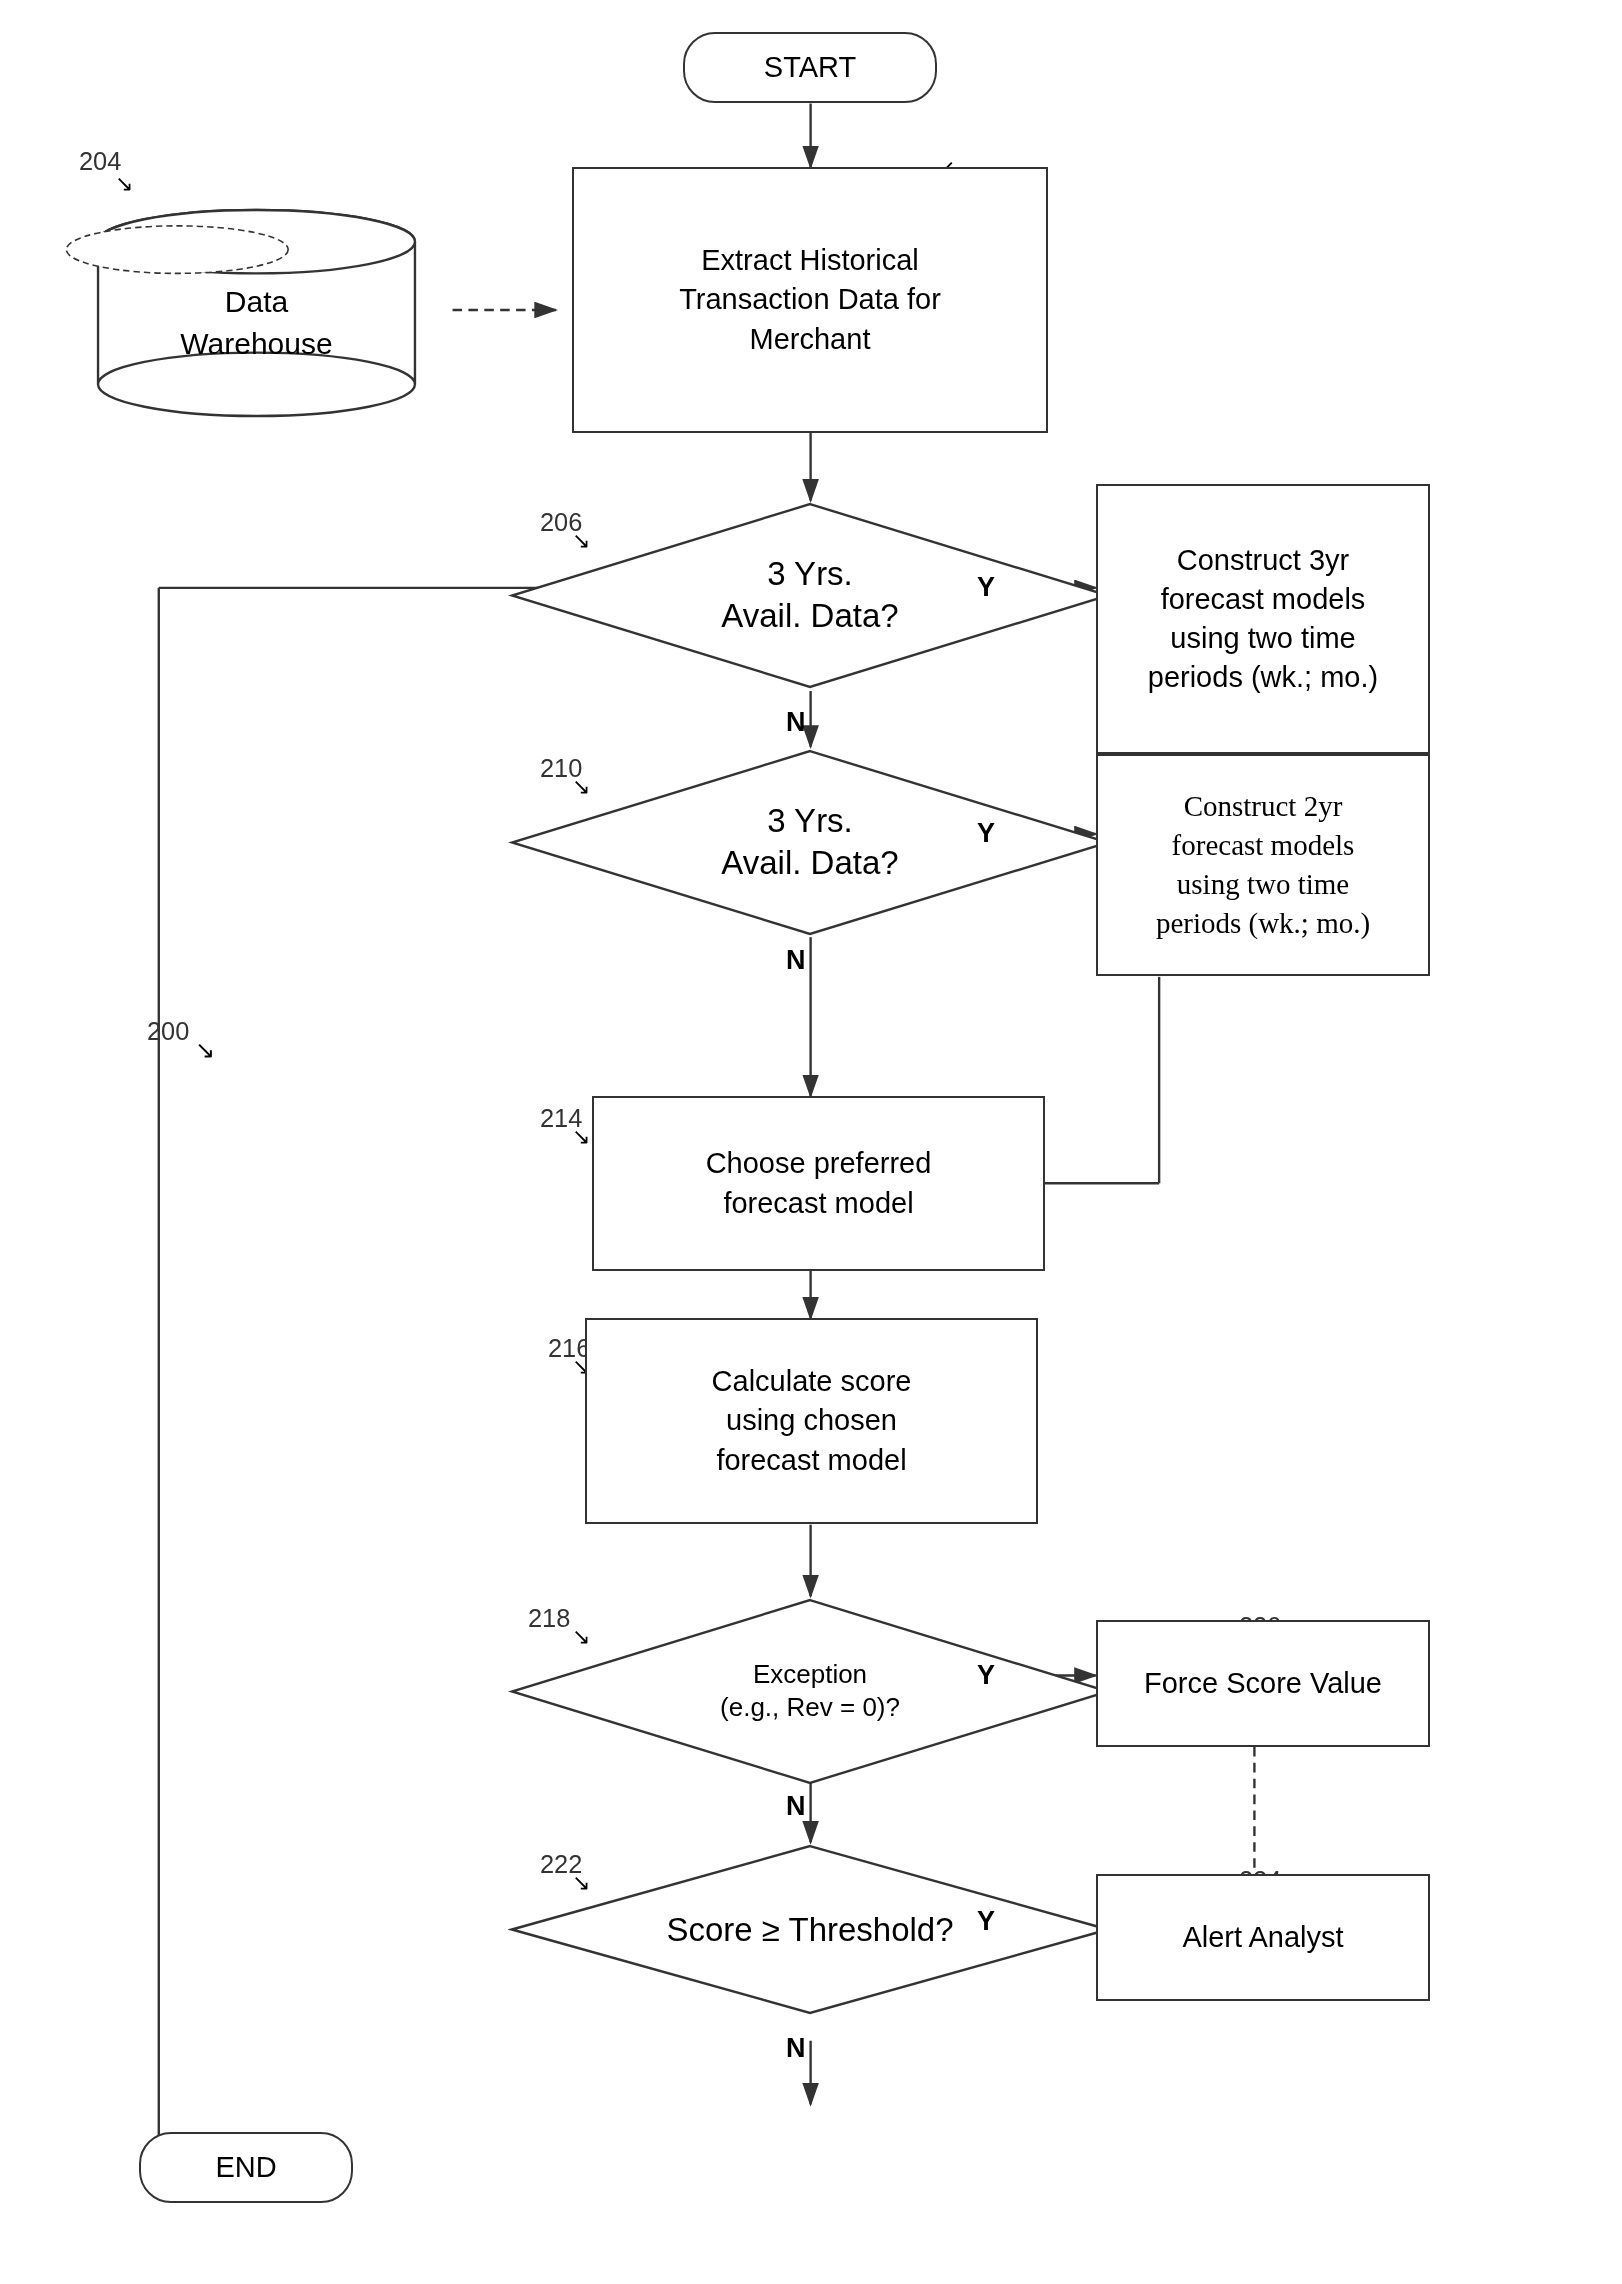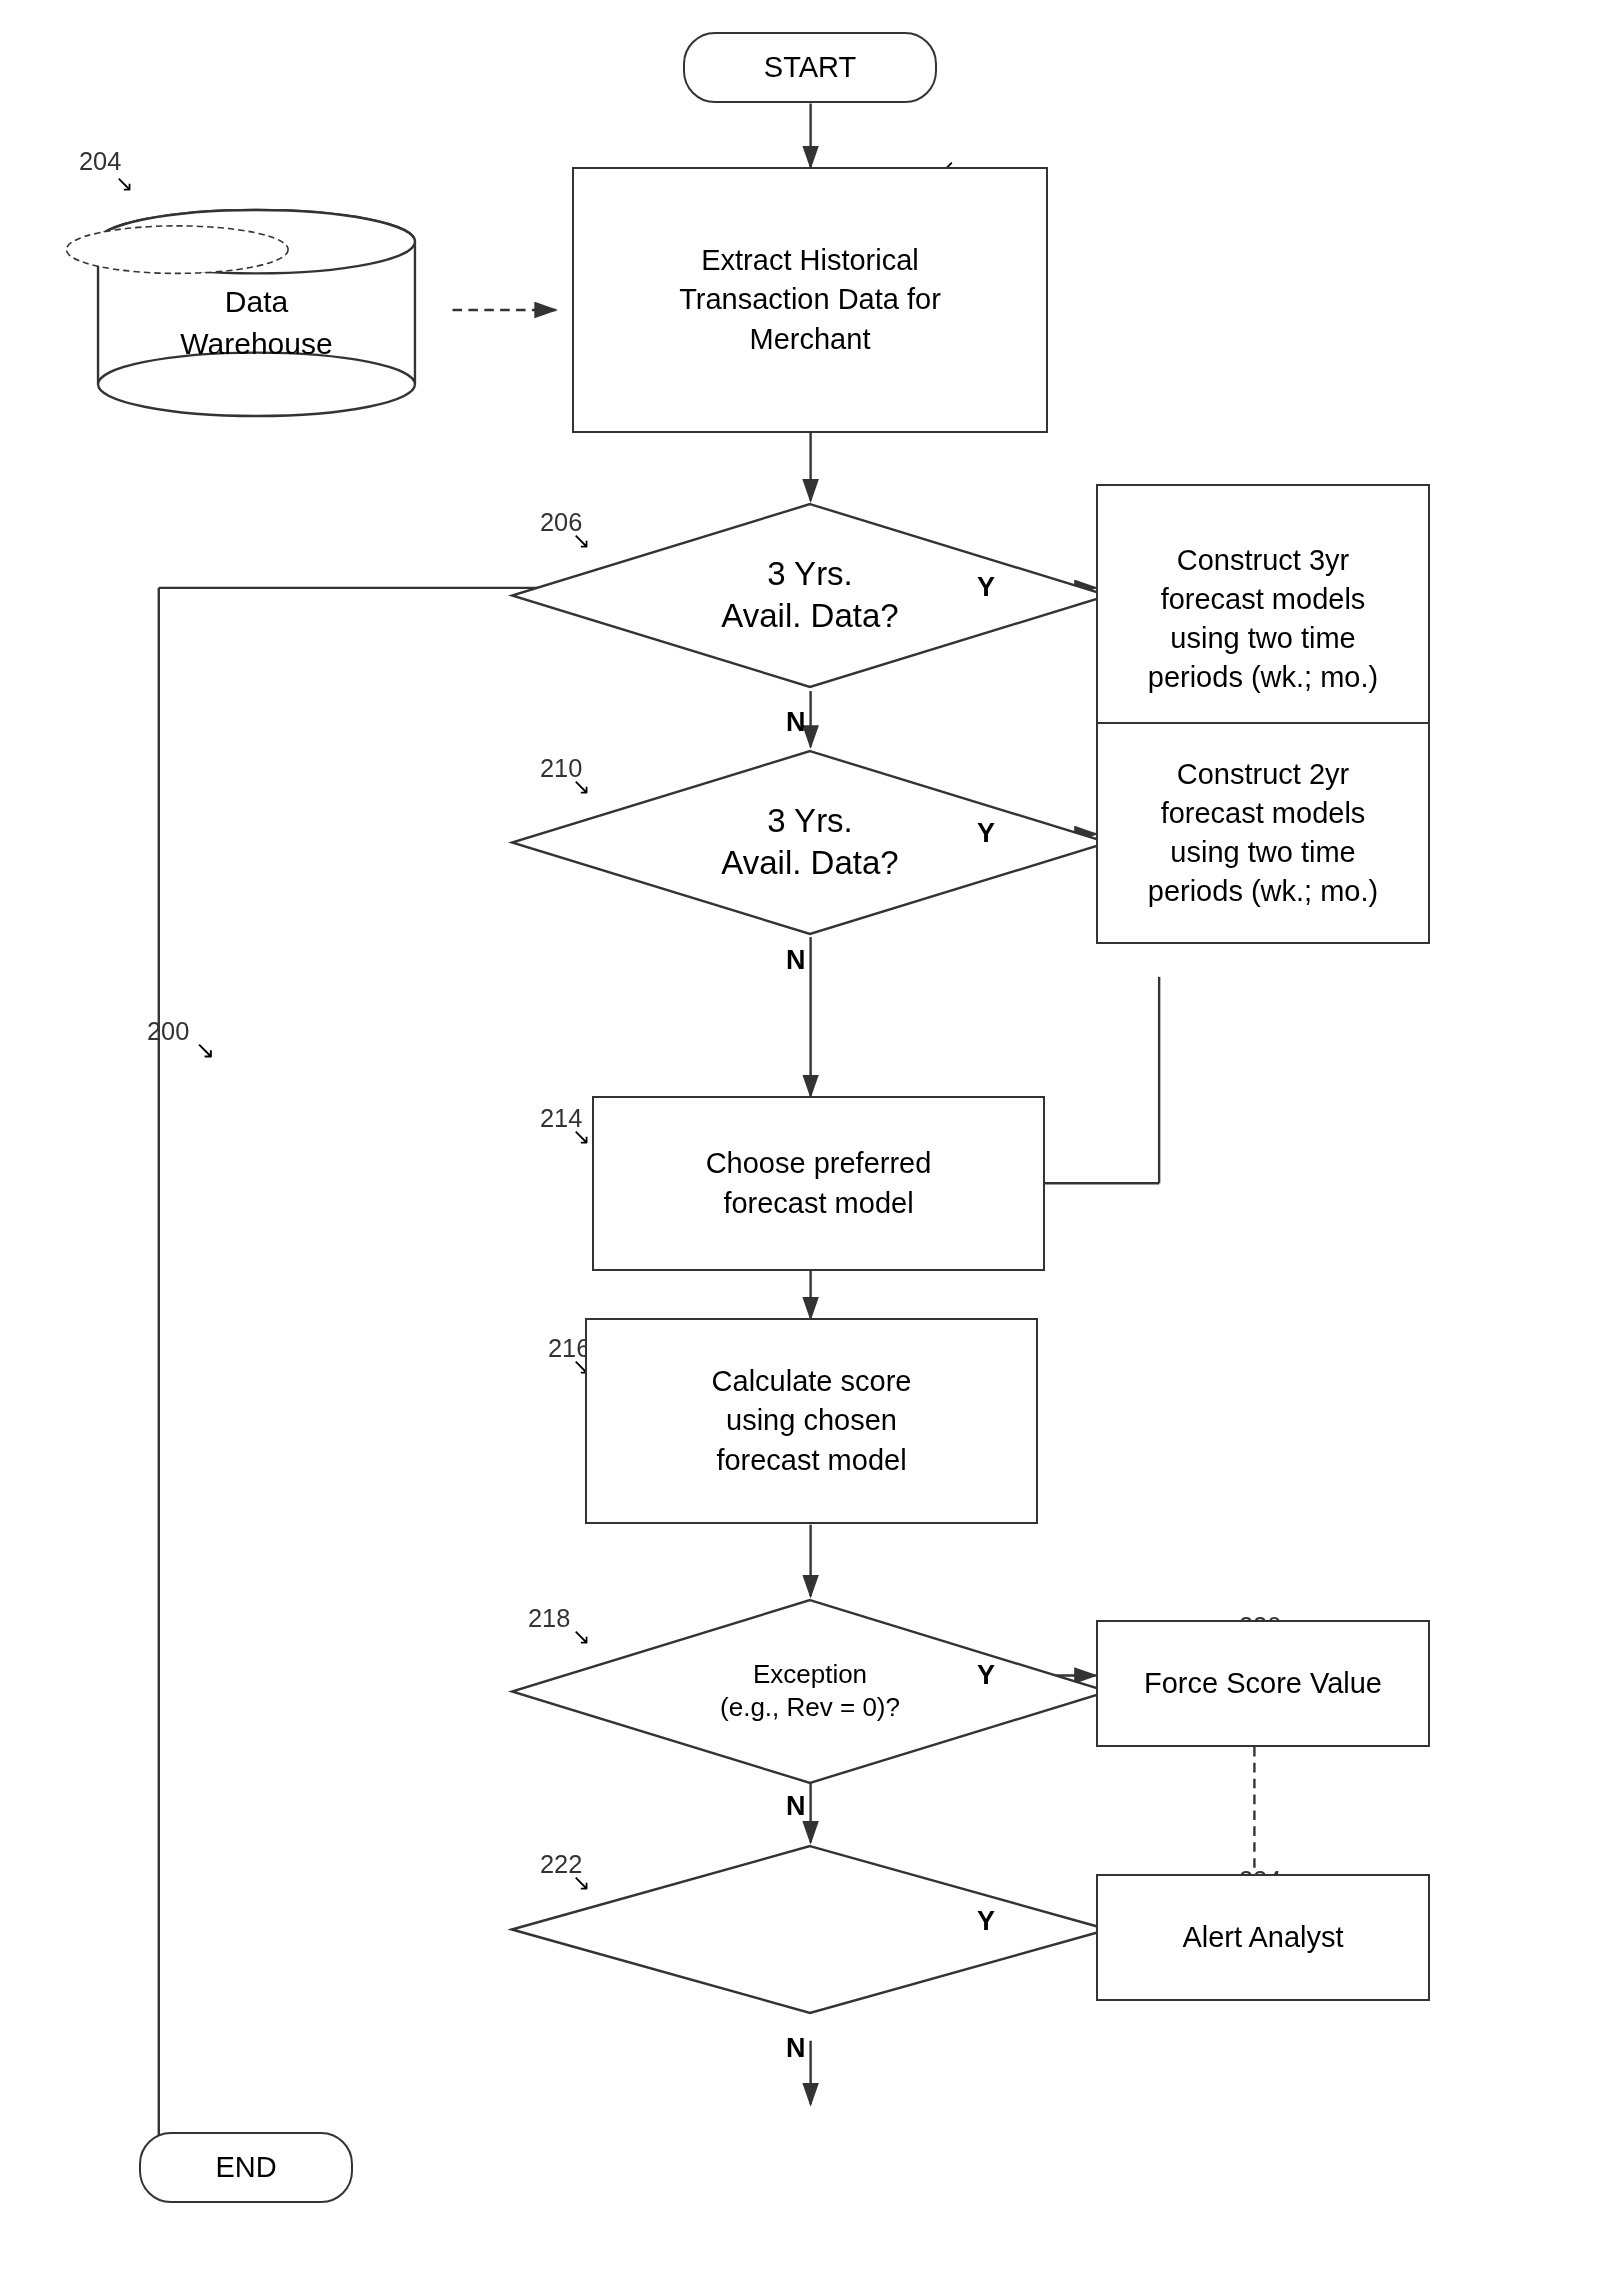--- a/index.html
+++ b/index.html
@@ -217,21 +217,21 @@
 
   <div style="position:absolute; left:977px; top:818px; font-size:27px; font-weight:bold;">Y</div>
 
   <div style="position:absolute; left:786px; top:945px; font-size:27px; font-weight:bold;">N</div>
 
   <div class="ref-label" style="left:1239px; top:842px;">
     <span>212</span>
   </div>
   <div style="position:absolute; left:1203px; top:866px; font-size:22px;">↙</div>
 
-  <div class="shape rect" style="left:1096px; top:722px; width:334px; height:222px;">
+  <div class="shape rect" style="left:1096px; top:754px; width:334px; height:222px;font-family:Liberation Serif, serif;">
     <span class="label-text" style="white-space:pre-line;">Construct 2yr
 forecast models
 using two time
 periods (wk.; mo.)</span>
   </div>
 
   <div class="ref-label" style="left:540px; top:1104px;">
     <span>214</span>
   </div>
   <div style="position:absolute; left:572px; top:1124px; font-size:22px;">↘</div>
@@ -280,20 +280,21 @@
 
   <div class="ref-label" style="left:540px; top:1850px;">
     <span>222</span>
   </div>
   <div style="position:absolute; left:572px; top:1870px; font-size:22px;">↘</div>
 
   <div class="shape diamond" style="left:508px; top:1842px; width:604px; height:175px;">
     <svg width="604" height="175" viewBox="0 0 760 220">
       <polygon points="380,5 755,110 380,215 5,110" fill="white" stroke="#333" stroke-width="3"></polygon>
     </svg>
+    <div class="diamond-text" style="white-space:pre-line;">Score ≥ Threshold?</div>
   </div>
 
   <div style="position:absolute; left:977px; top:1906px; font-size:27px; font-weight:bold;">Y</div>
 
   <div style="position:absolute; left:786px; top:2033px; font-size:27px; font-weight:bold;">N</div>
 
   <div class="ref-label" style="left:1239px; top:1866px;">
     <span>224</span>
   </div>
   <div style="position:absolute; left:1203px; top:1886px; font-size:22px;">↙</div>

